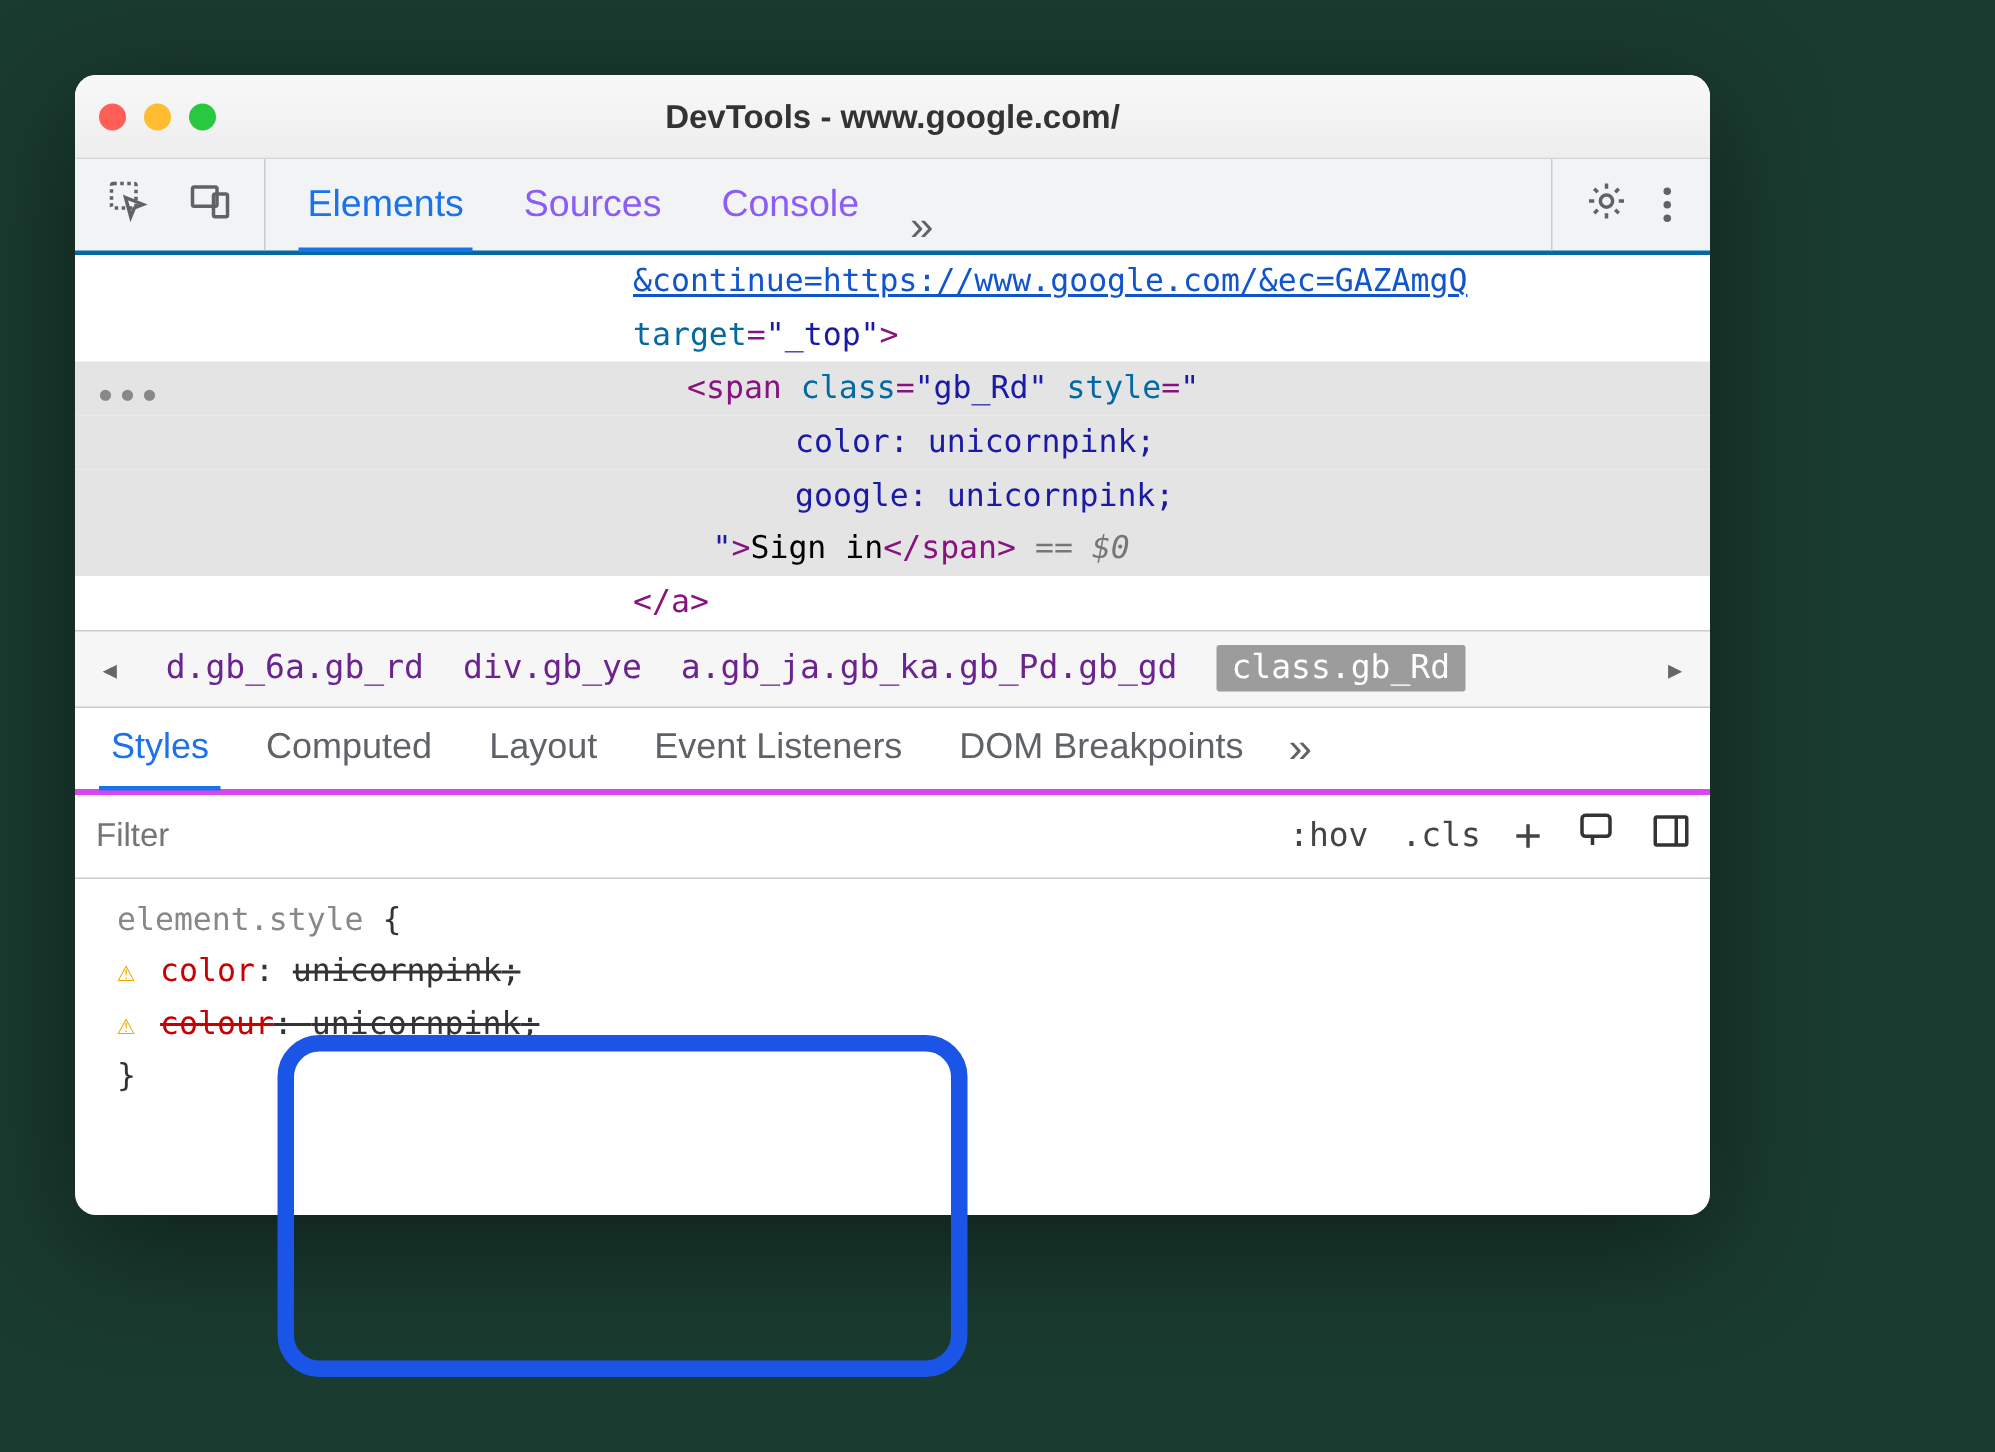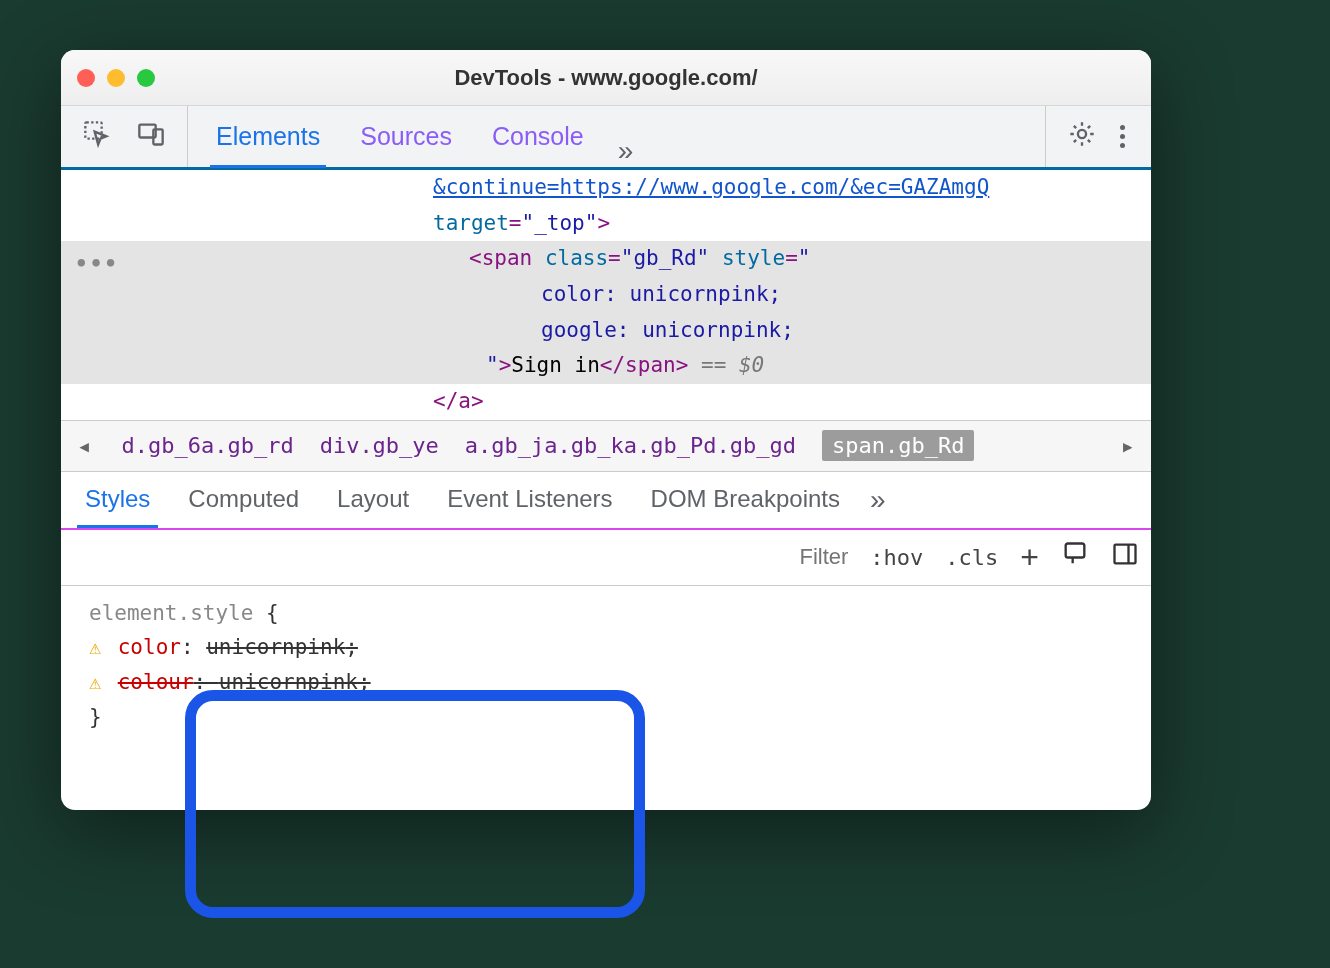--- a/index.html
+++ b/index.html
@@ -6,21 +6,20 @@
   body {
     margin: 0;
     font-family: -apple-system, BlinkMacSystemFont, "Segoe UI", Helvetica, Arial, sans-serif;
     background: #1a3b30;
     width: 1330px;
     height: 968px;
     padding: 50px;
   }
   .window-shadow {
     filter: drop-shadow(0 20px 40px rgba(0,0,0,0.45));
-    margin-left: 11px;
   }
   .window {
     width: 1090px;
     height: 760px;
     background: #fff;
     border-radius: 14px;
     overflow: hidden;
     display: flex;
     flex-direction: column;
     font-size: 21px;
@@ -141,21 +140,21 @@
     color: #fff;
     padding: 3px 10px;
     border-radius: 2px;
   }
   .tri { color: #666; font-size: 24px; padding: 0 4px; }
 
   .subtabs {
     display: flex;
     align-items: center;
     height: 58px;
-    border-bottom: 2px solid #d946ef;
+    border-bottom: 4px solid #d946ef;
     gap: 22px;
     padding: 0 16px;
     font-size: 24px;
     color: #5f6368;
   }
   .subtab { padding: 12px 8px 14px; position: relative; cursor: pointer; }
   .subtab.active { color: #1a73e8; }
   .subtab.active::after {
     content: ""; position: absolute; left: 0; right: 0; bottom: -1px; height: 3px; background: #1a73e8;
   }
@@ -168,21 +167,20 @@
     padding: 0 12px;
     gap: 20px;
   }
   .filter-input {
     flex: 1;
     border: none;
     outline: none;
     font-size: 22px;
     color: #6b6b6b;
     font-family: inherit;
-    text-align: right;
   }
   .st-btns {
     display: flex;
     gap: 22px;
     align-items: center;
     color: #444;
     font-size: 22px;
   }
   .plus { font-size: 32px; line-height: 1; }
 
@@ -299,21 +297,21 @@
     <div class="row">
       <span class="punct">&lt;/a&gt;</span>
     </div>
   </div>
 
   <div class="breadcrumb">
     <span class="tri">◂</span>
     <span>d.gb_6a.gb_rd</span>
     <span>div.gb_ye</span>
     <span>a.gb_ja.gb_ka.gb_Pd.gb_gd</span>
-    <span class="bc-sel">span.gb_Rd</span>
+    <span class="bc-sel">class.gb_Rd</span>
     <span class="tri" style="margin-left:auto">▸</span>
   </div>
 
   <div class="subtabs">
     <div class="subtab active">Styles</div>
     <div class="subtab">Computed</div>
     <div class="subtab">Layout</div>
     <div class="subtab">Event Listeners</div>
     <div class="subtab">DOM Breakpoints</div>
     <div class="chevmore">»</div>

